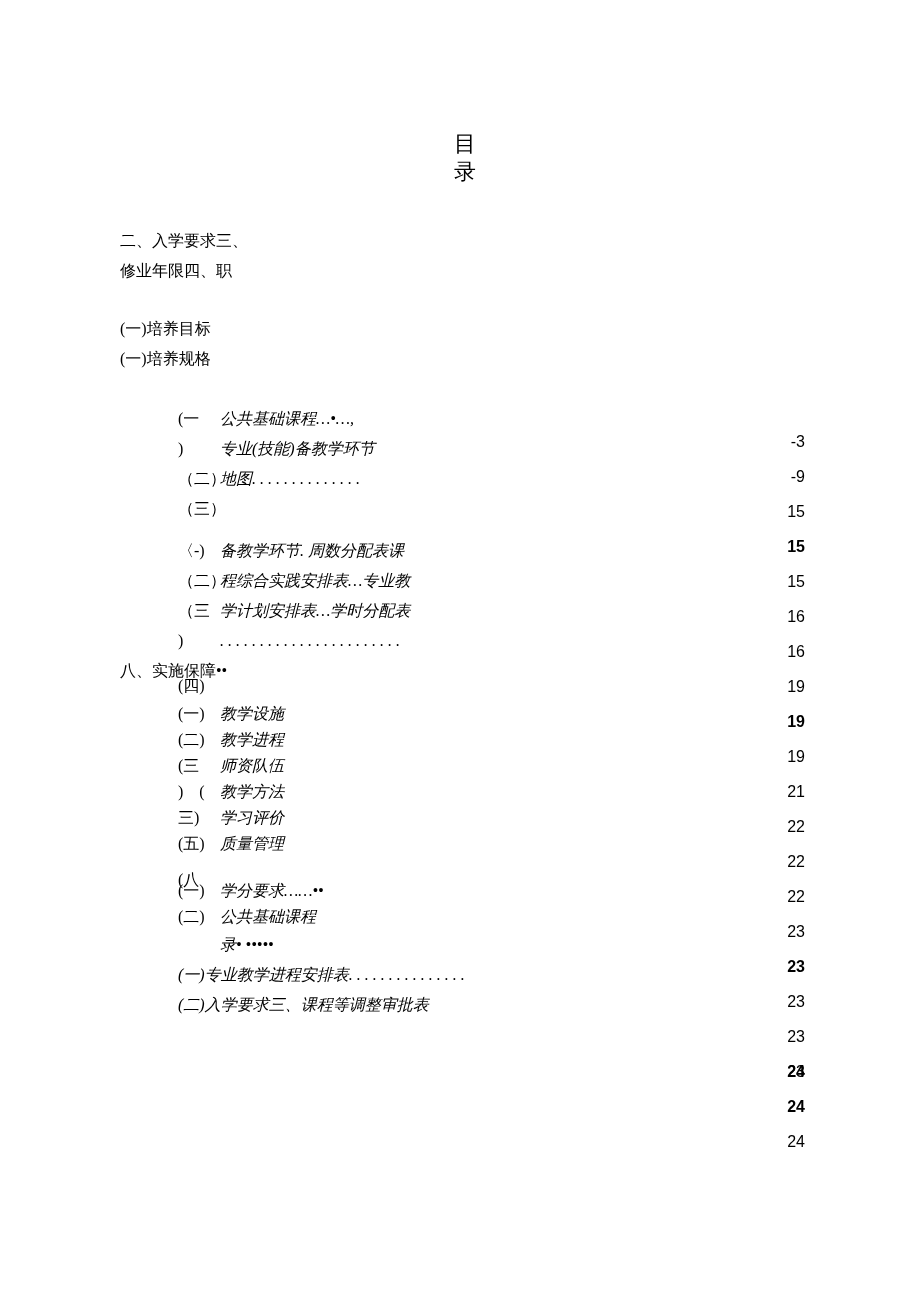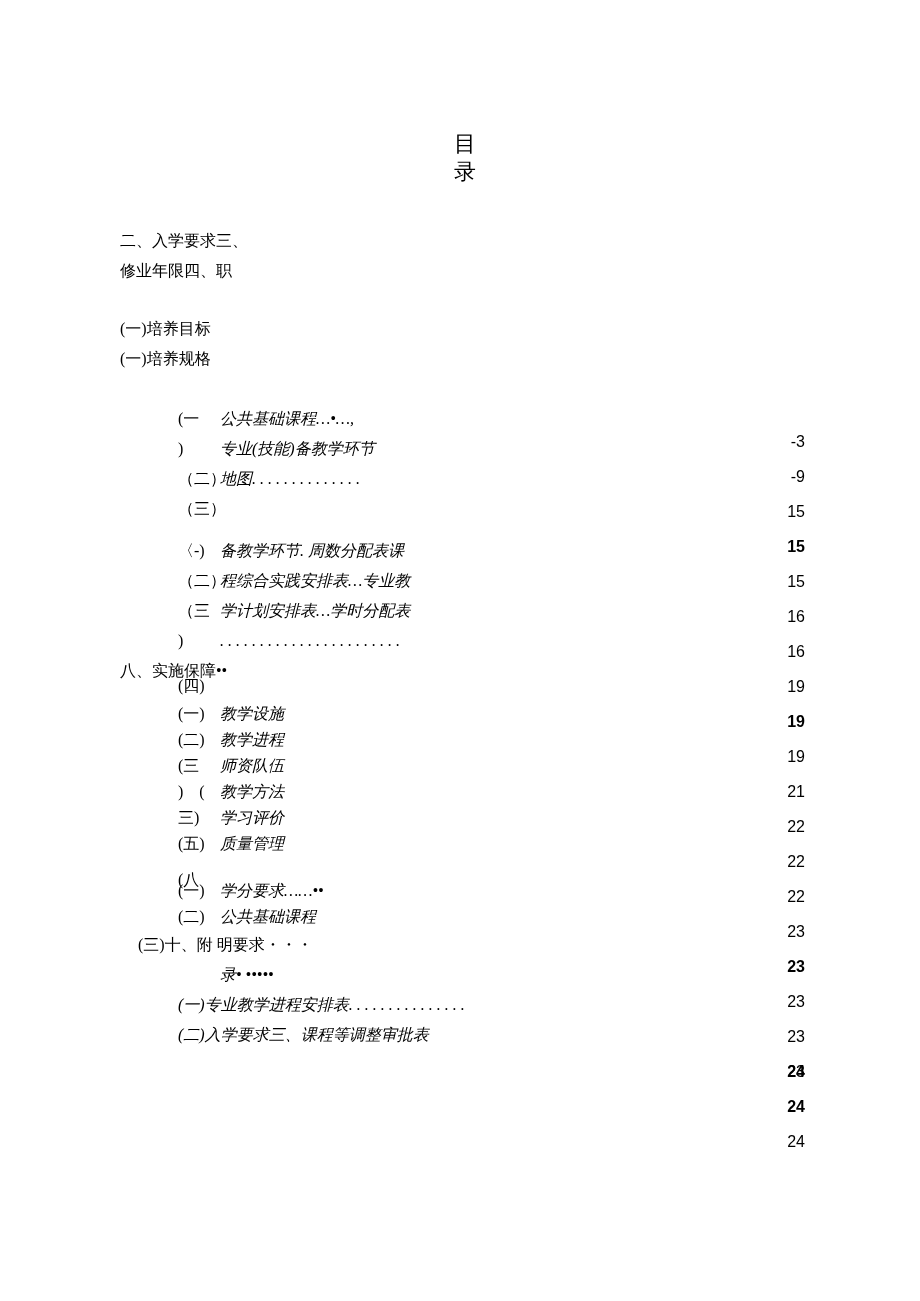--- a/index.html
+++ b/index.html
@@ -174,21 +174,20 @@
       </div>
     <div class="toc-row tight overlap">
         <span class="toc-label">(一)</span>
         <span class="toc-text">学分要求……••</span>
       </div>
     <div class="toc-row tight">
         <span class="toc-label">(二)</span>
         <span class="toc-text">公共基础课程</span>
       </div>
 
-    <div class="level0" style="margin-left:-40px">(三)十、附 明要求・・・</div>
     <div class="toc-row">
         <span class="toc-label"></span>
         <span class="toc-text">录• •••••</span>
       </div>
 
     <div class="toc-row">
         <span class="toc-text">(一)专业教学进程安排表. . . . . . . . . . . . . . .</span>
       </div>
     <div class="toc-row">
         <span class="toc-text">(二)入学要求三、课程等调整审批表</span>

